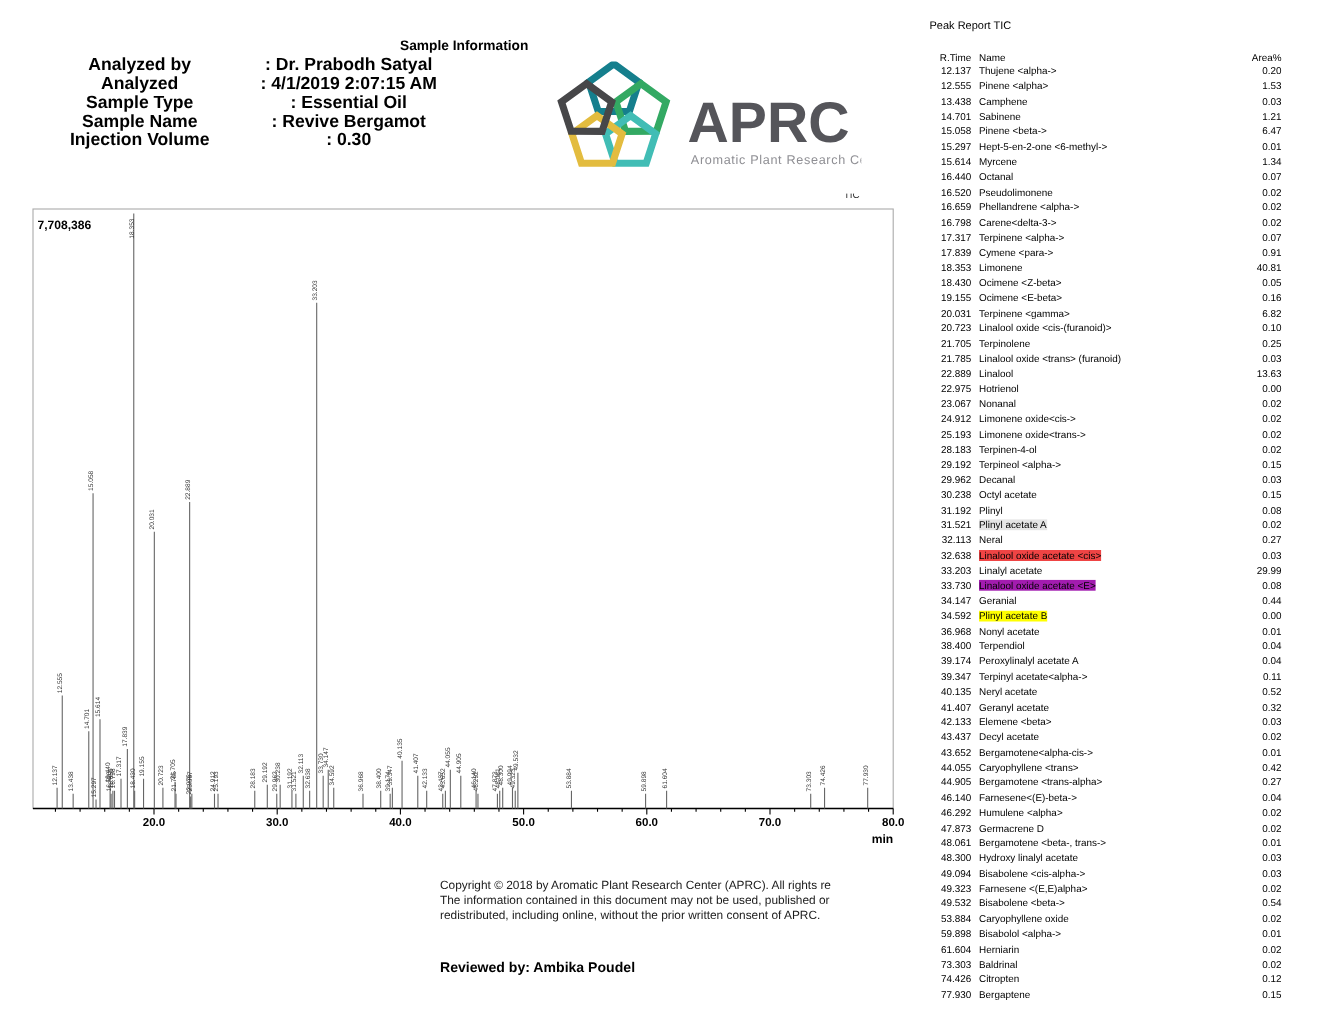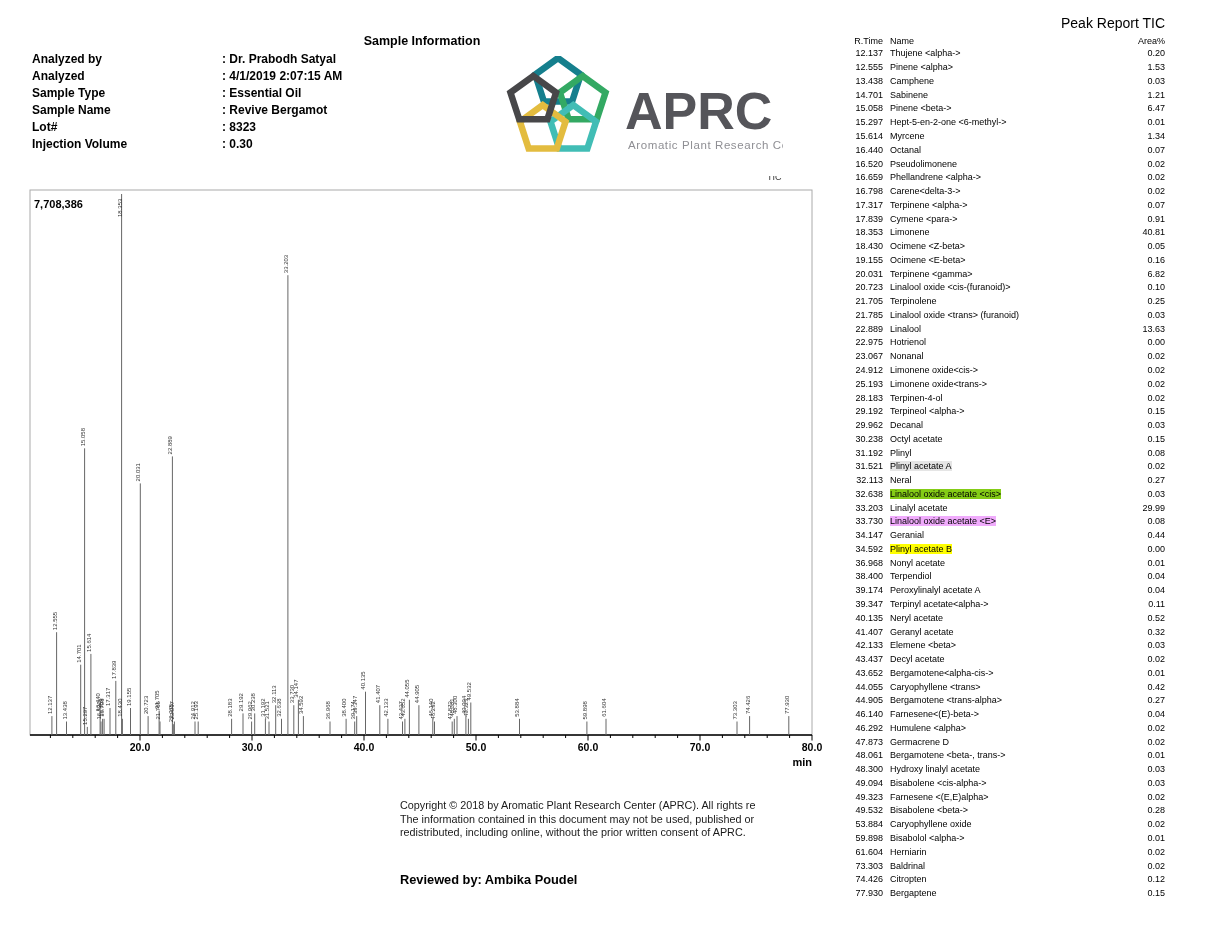--- a/index.html
+++ b/index.html
@@ -4,31 +4,31 @@
 <style>
   html,body{margin:0;padding:0;background:#fff;}
   .page{position:relative;width:1216px;height:929px;background:#ffffff;overflow:hidden;
         font-family:"Liberation Sans",sans-serif;color:#000;}
   .abs{position:absolute;}
 
   
   .doc-title{left:300px;top:34px;width:244px;text-align:center;font-size:12.5px;font-weight:bold;}
 
   
-  .sample-info{left:32px;top:51px;font-size:12px;font-weight:bold;line-height:17px;width:380px;}
+  .sample-info{left:32px;top:51px;font-size:16px;font-weight:bold;line-height:17px;width:380px;text-align:center;}
   .si-row{display:flex;}
   .si-label{width:190px;}
   .si-value{flex:1;}
 
   
   .logo-wrap{left:503px;top:56px;}
 
   
   .peak-panel{left:845px;top:18px;width:320px;font-size:9px;line-height:11px;}
-  .peak-title{text-align:right;font-size:14px;margin-bottom:7px;}
+  .peak-title{text-align:left;font-size:10px;margin-bottom:18px;}
   .phead,.prow{display:flex;align-items:center;}
   .phead{margin-bottom:0;}
   .c-rt{width:38px;text-align:right;flex:none;}
   .c-name{flex:1;padding-left:7px;white-space:nowrap;overflow:hidden;}
   .c-area{width:46px;text-align:right;flex:none;}
   .prow{height:13.78px;}
 
   
   .chromato{left:25px;top:168px;}
 
@@ -58,24 +58,20 @@
       <span class="si-label">Analyzed</span>
       <span class="si-value">: 4/1/2019 2:07:15 AM</span>
     </div>
     <div class="si-row">
       <span class="si-label">Sample Type</span>
       <span class="si-value">: Essential Oil</span>
     </div>
     <div class="si-row">
       <span class="si-label">Sample Name</span>
       <span class="si-value">: Revive Bergamot</span>
-    </div>
-    <div class="si-row">
-      <span class="si-label">Lot#</span>
-      <span class="si-value">: 8323</span>
     </div>
     <div class="si-row">
       <span class="si-label">Injection Volume</span>
       <span class="si-value">: 0.30</span>
     </div>
   </div>
 
   <div class="abs logo-wrap">
     <svg id="logo-svg" width="280" height="110" viewBox="0 0 280 110">
       <g fill="none" stroke-width="6.5">
@@ -444,31 +440,31 @@
           <span class="c-name"><span style="background: #e5e5e5;">Plinyl acetate A</span></span>
           <span class="c-area">0.02</span>
         </div>
         <div class="prow">
           <span class="c-rt">32.113</span>
           <span class="c-name"><span>Neral</span></span>
           <span class="c-area">0.27</span>
         </div>
         <div class="prow">
           <span class="c-rt">32.638</span>
-          <span class="c-name"><span style="background: #84cc16;">Linalool oxide acetate &lt;cis&gt;</span></span>
+          <span class="c-name"><span style="background: #ef4444;">Linalool oxide acetate &lt;cis&gt;</span></span>
           <span class="c-area">0.03</span>
         </div>
         <div class="prow">
           <span class="c-rt">33.203</span>
           <span class="c-name"><span>Linalyl acetate</span></span>
           <span class="c-area">29.99</span>
         </div>
         <div class="prow">
           <span class="c-rt">33.730</span>
-          <span class="c-name"><span style="background: #f0abfc;">Linalool oxide acetate &lt;E&gt;</span></span>
+          <span class="c-name"><span style="background: #a21caf;">Linalool oxide acetate &lt;E&gt;</span></span>
           <span class="c-area">0.08</span>
         </div>
         <div class="prow">
           <span class="c-rt">34.147</span>
           <span class="c-name"><span>Geranial</span></span>
           <span class="c-area">0.44</span>
         </div>
         <div class="prow">
           <span class="c-rt">34.592</span>
           <span class="c-name"><span style="background: rgb(255, 255, 0);">Plinyl acetate B</span></span>
@@ -560,21 +556,21 @@
           <span class="c-area">0.03</span>
         </div>
         <div class="prow">
           <span class="c-rt">49.323</span>
           <span class="c-name"><span>Farnesene &lt;(E,E)alpha&gt;</span></span>
           <span class="c-area">0.02</span>
         </div>
         <div class="prow">
           <span class="c-rt">49.532</span>
           <span class="c-name"><span>Bisabolene &lt;beta-&gt;</span></span>
-          <span class="c-area">0.28</span>
+          <span class="c-area">0.54</span>
         </div>
         <div class="prow">
           <span class="c-rt">53.884</span>
           <span class="c-name"><span>Caryophyllene oxide</span></span>
           <span class="c-area">0.02</span>
         </div>
         <div class="prow">
           <span class="c-rt">59.898</span>
           <span class="c-name"><span>Bisabolol &lt;alpha-&gt;</span></span>
           <span class="c-area">0.01</span>

